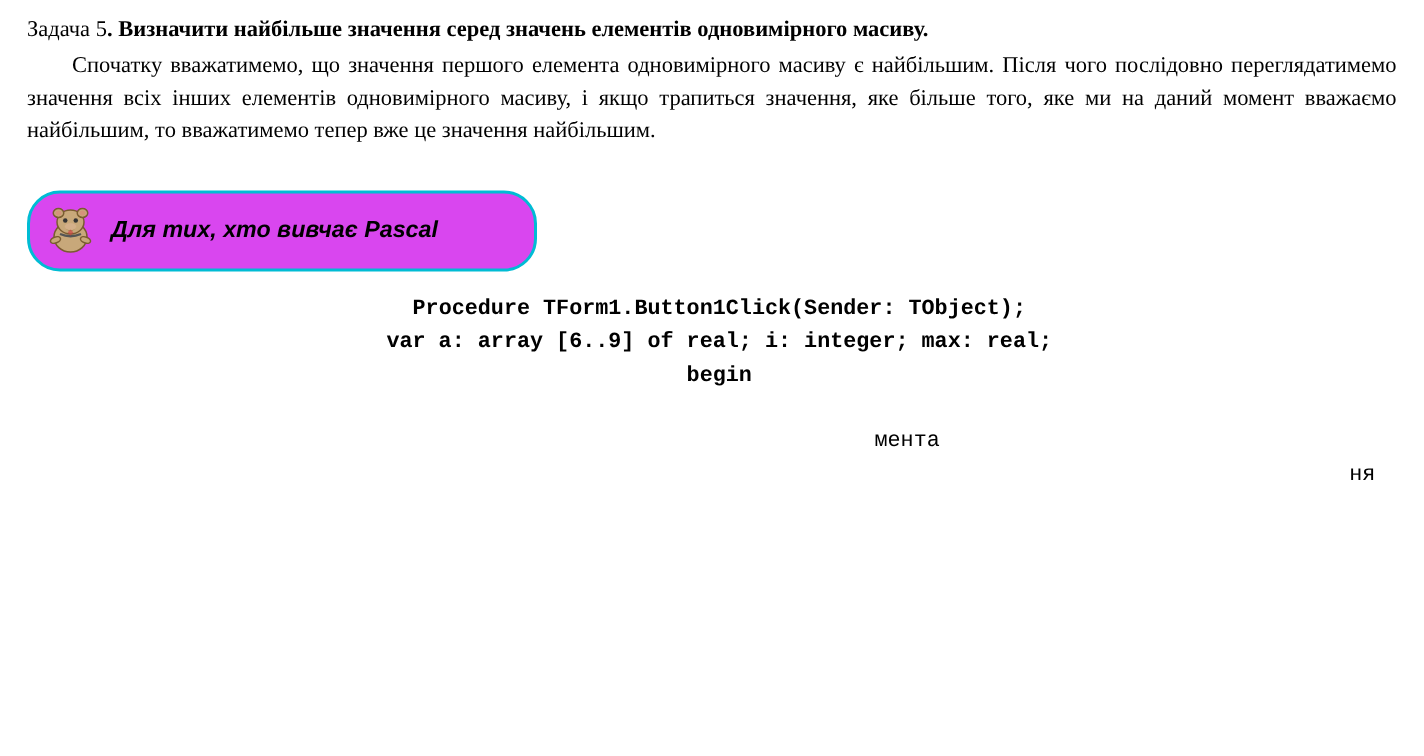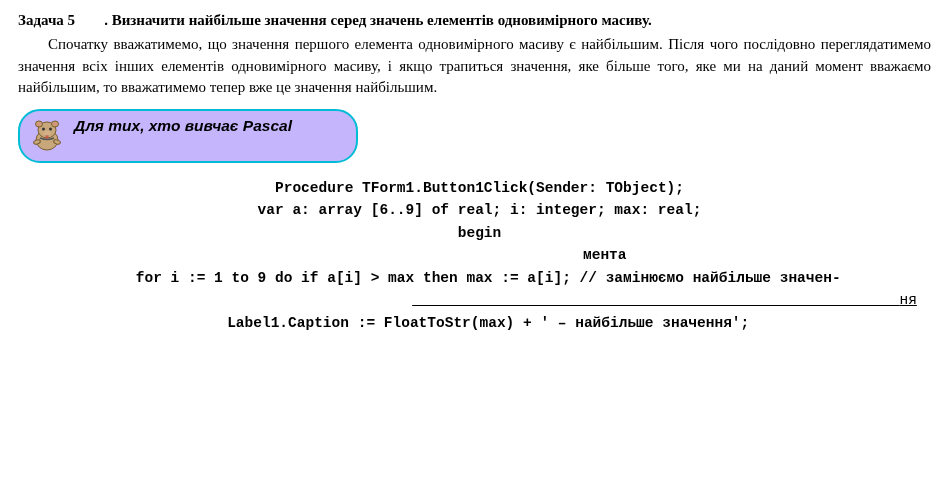--- a/index.html
+++ b/index.html
@@ -10,32 +10,32 @@
       color: #000;
       width: 949px;
       min-height: 504px;
       padding: 10px 18px 10px 18px;
     }
 
     .description-text {
       text-indent: 2em;
       line-height: 1.45;
       text-align: justify;
-      margin-bottom: 10px;
+      margin-bottom: 28px;
     }
 
     .pascal-box {
       display: flex;
-      align-items: flex-start;
+      align-items: center;
       border: 2px solid #00bcd4;
       border-radius: 22px;
       padding: 6px 18px 6px 8px;
       max-width: 340px;
       margin-bottom: 14px;
-      background: #c4b5fd;
+      background: #d946ef;
       gap: 8px;
     }
 
     .pascal-icon {
       width: 38px;
       height: 38px;
       flex-shrink: 0;
     }
 
     .pascal-label {
@@ -66,21 +66,21 @@
       padding-left: 60px;
       display: block;
     }
   </style>
 </head>
 <body>
 
 <div>
 
   <p style="line-height:1.45; margin-bottom:2px; text-align:justify;">
-    <span style="font-weight:bold;">Задача 5</span><span style="font-weight:bold;margin-left:29px;">. Визначити найбільше значення серед значень елементів одновимірного масиву.</span>
+    <span style="font-weight:normal;">Задача 5</span><span style="font-weight:bold;">. Визначити найбільше значення серед значень елементів одновимірного масиву.</span>
   </p>
 
   <p class="description-text">Спочатку вважатимемо, що значення першого елемента одновимірного масиву є найбільшим. Після чого послідовно переглядатимемо значення всіх інших елементів одновимірного масиву, і якщо трапиться значення, яке більше того, яке ми на даний момент вважаємо найбільшим, то вважатимемо тепер вже це значення найбільшим.</p>
 
   <div class="pascal-box">
 
     <svg class="pascal-icon" viewBox="0 0 38 38" xmlns="http://www.w3.org/2000/svg">
 
       <ellipse cx="19" cy="23" rx="11" ry="10" fill="#c8a87a" stroke="#7a5c30" stroke-width="1"></ellipse>
 
@@ -108,19 +108,17 @@
 
       <polygon points="17,20 19,22 21,20 19,18" fill="#cc4444" opacity="0.7"></polygon>
     </svg>
     <span class="pascal-label">Для тих, хто вивчає Pascal</span>
   </div>
 
   <div class="code-block">
     <span class="code-line">Procedure TForm1.Button1Click(Sender: TObject);</span>
     <span class="code-line">var a: array [6..9] of real; i: integer; max: real;</span>
     <span class="code-line">begin</span>
-    <span class="code-line comment-continuation" style="padding-left:120px; font-weight:bold; display:block;">               мента</span>
-    <span class="code-line">  for i := 1 to 9 do if a[i] &gt; max then max := a[i]; // замінюємо найбільше значен-</span>
-    <span class="code-line" style="padding-left:370px; font-weight:normal; display:block;text-decoration:underline;">                                                        ня</span>
-    <span class="code-line">  Label1.Caption := FloatToStr(max) + ' – найбільше значення';</span>
+    <span class="code-line comment-continuation" style="padding-left:120px; font-weight:normal; display:block;margin-top:21px;">               мента</span>
+    <span class="code-line" style="padding-left:370px; font-weight:normal; display:block;">                                                        ня</span>
   </div>
 
 </div>
 
 </body></html>

